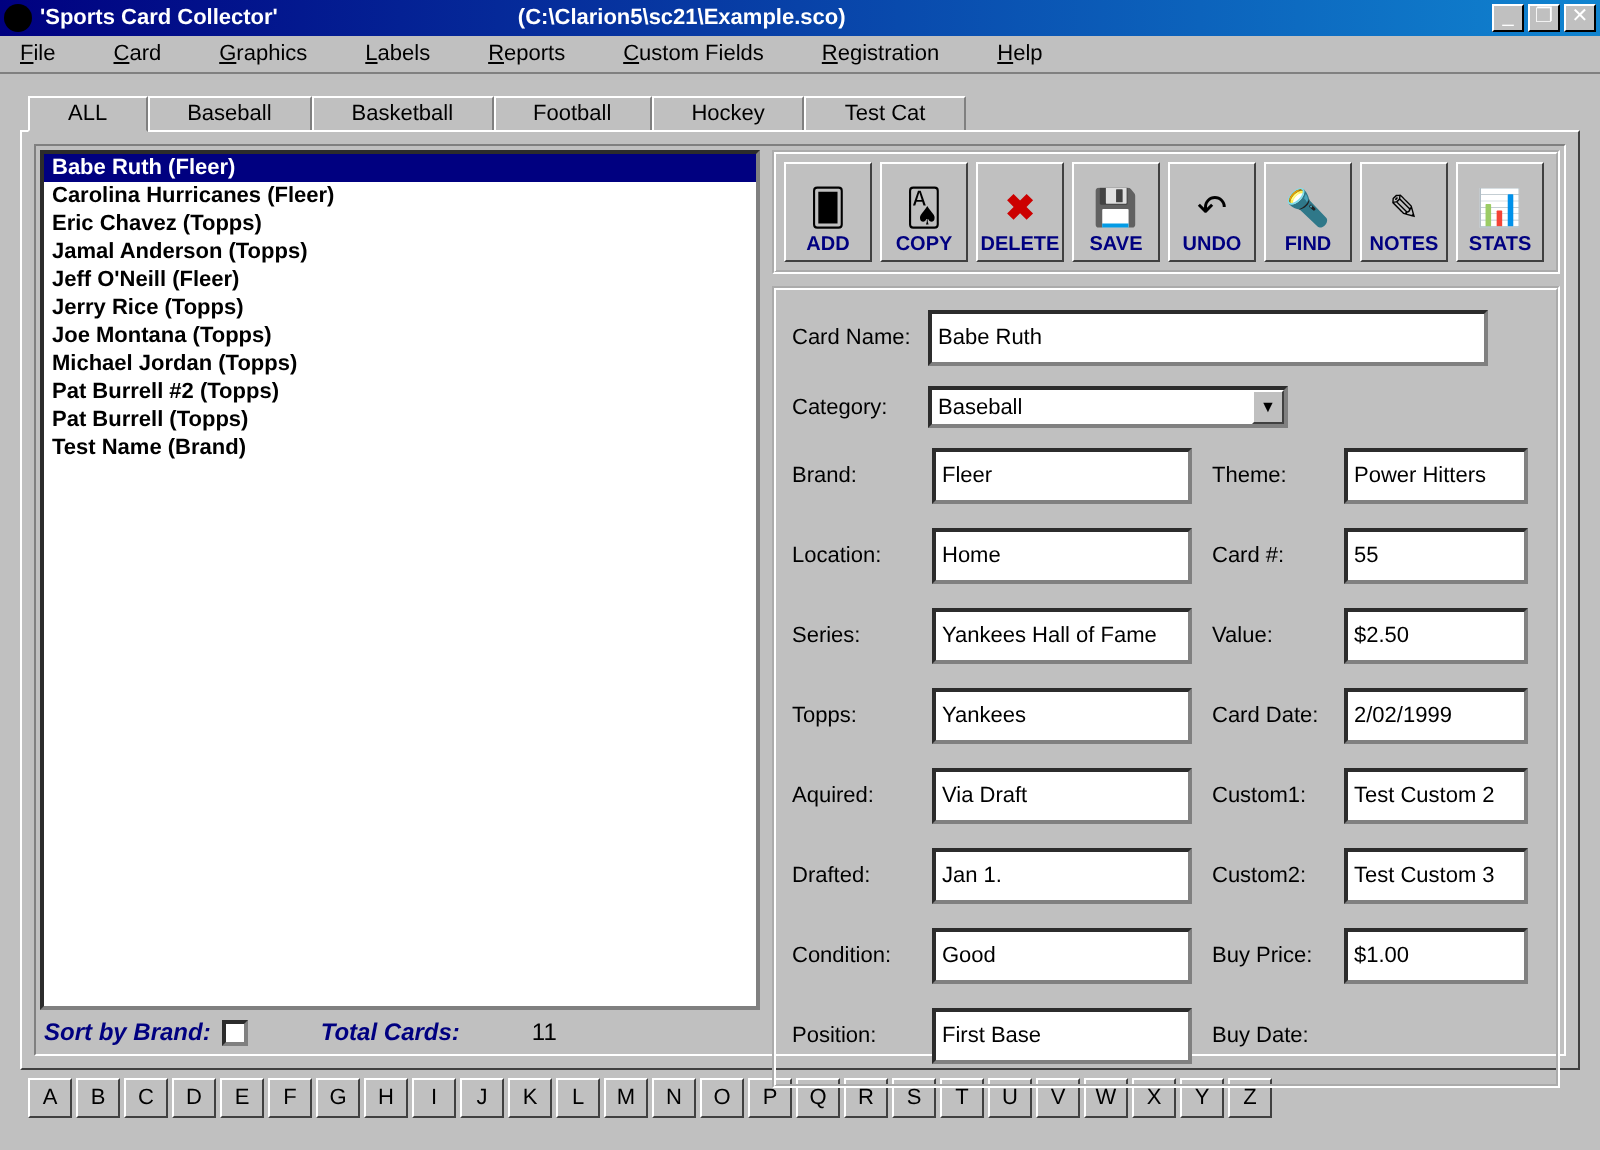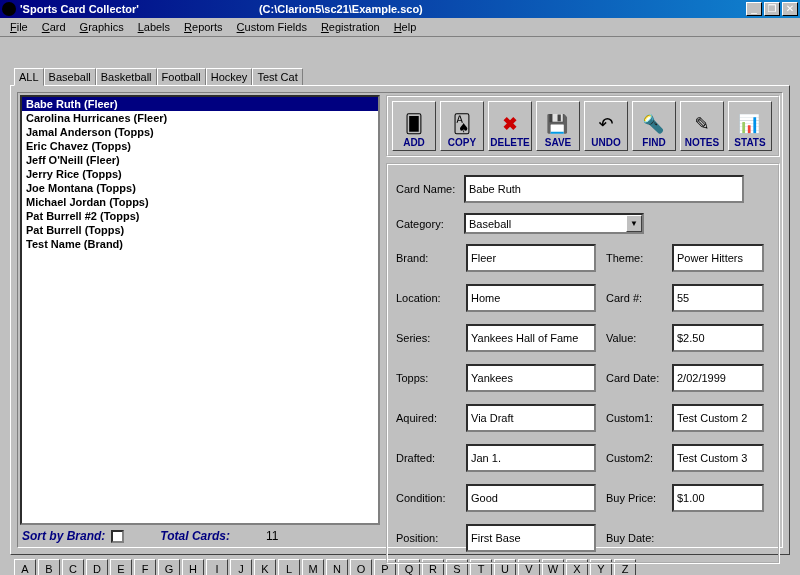--- a/index.html
+++ b/index.html
@@ -4,26 +4,26 @@
 <style>
 * { box-sizing: border-box; margin: 0; padding: 0; font-family: "MS Sans Serif", Tahoma, sans-serif; font-size: 11px; }
 body { background: #c0c0c0; width: 800px; height: 575px; overflow: hidden; }
 .titlebar { background: linear-gradient(to right, #000080, #1084d0); color: #fff; height: 18px; display: flex; align-items: center; padding: 0 2px; }
 .titlebar .ticon { width: 14px; height: 14px; background: #000; border-radius: 50%; margin-right: 4px; display: inline-block; }
 .titlebar .title { font-weight: bold; }
 .titlebar .path { margin-left: 120px; font-weight: bold; }
 .titlebar .spacer { flex: 1; }
 .titlebar .winbtns { display: flex; gap: 2px; }
 .winbtn { width: 16px; height: 14px; background: #c0c0c0; border: 1px solid #fff; border-right-color:#000; border-bottom-color:#000; font-size:10px; line-height:12px; text-align:center; font-family: Marlett, sans-serif; }
-.menubar { background:#c0c0c0; height:19px; display:flex; align-items:center; padding:0 4px; gap:2px; border-bottom:1px solid #808080; }
+.menubar { background:#c0c0c0; height:19px; display:flex; align-items:center; padding:0 4px; gap:17px; border-bottom:1px solid #808080; }
 .menubar span { padding:2px 6px; cursor:default; }
 .menubar span:first-letter { text-decoration: underline; }
 .client { position:relative; background:#c0c0c0; padding:6px 10px 8px 10px; height: calc(575px - 18px - 19px); }
 .tabs { display:flex; margin-top:4px; margin-left:4px; }
-.tab { background:#c0c0c0; border:1px solid #808080; border-bottom:none; border-top:1px solid #fff; border-left:1px solid #fff; padding:2px 4px; margin-right:0px; position:relative; top:1px;margin-top:20px; }
+.tab { background:#c0c0c0; border:1px solid #808080; border-bottom:none; border-top:1px solid #fff; border-left:1px solid #fff; padding:2px 19px; margin-right:0px; position:relative; top:1px; }
 .tab.active { background:#c0c0c0; border-bottom:1px solid #c0c0c0; z-index:2; }
 .panel { border-top:1px solid #fff; border-left:1px solid #fff; border-right:1px solid #404040; border-bottom:1px solid #404040; padding:6px; position:relative; height:470px; }
 .inner { border-top:1px solid #808080; border-left:1px solid #808080; border-right:1px solid #fff; border-bottom:1px solid #fff; height:100%; padding:2px; display:flex; gap:6px; }
 .leftcol { width:360px; display:flex; flex-direction:column; }
 .listbox { background:#fff; border:2px inset #808080; flex:1; overflow:auto; padding:0; }
 .listbox .item { padding:0 4px; font-weight:bold; color:#000; line-height:14px; white-space:nowrap; }
 .listbox .item.selected { background:#000080; color:#fff; }
 .sortrow { display:flex; align-items:center; padding:4px 2px 2px 2px; gap:6px; }
 .sortlabel { color:#000080; font-weight:bold; font-style:italic; font-size:12px; }
 .chk { width:13px; height:13px; background:#fff; border:2px inset #808080; display:inline-block; }
@@ -83,22 +83,22 @@
     <div class="tab">Hockey</div>
     <div class="tab">Test Cat</div>
   </div>
 
   <div class="panel">
       <div class="inner">
     <div class="leftcol">
       <div class="listbox">
         <div class="item selected">Babe Ruth (Fleer)</div>
         <div class="item">Carolina Hurricanes (Fleer)</div>
+        <div class="item">Eric Chavez (Topps)</div>
         <div class="item">Jamal Anderson (Topps)</div>
-        <div class="item">Eric Chavez (Topps)</div>
         <div class="item">Jeff O'Neill (Fleer)</div>
         <div class="item">Jerry Rice (Topps)</div>
         <div class="item">Joe Montana (Topps)</div>
         <div class="item">Michael Jordan (Topps)</div>
         <div class="item">Pat Burrell #2 (Topps)</div>
         <div class="item">Pat Burrell (Topps)</div>
         <div class="item">Test Name (Brand)</div>
       </div>
       <div class="sortrow">
         <span class="sortlabel">Sort by Brand:</span>

